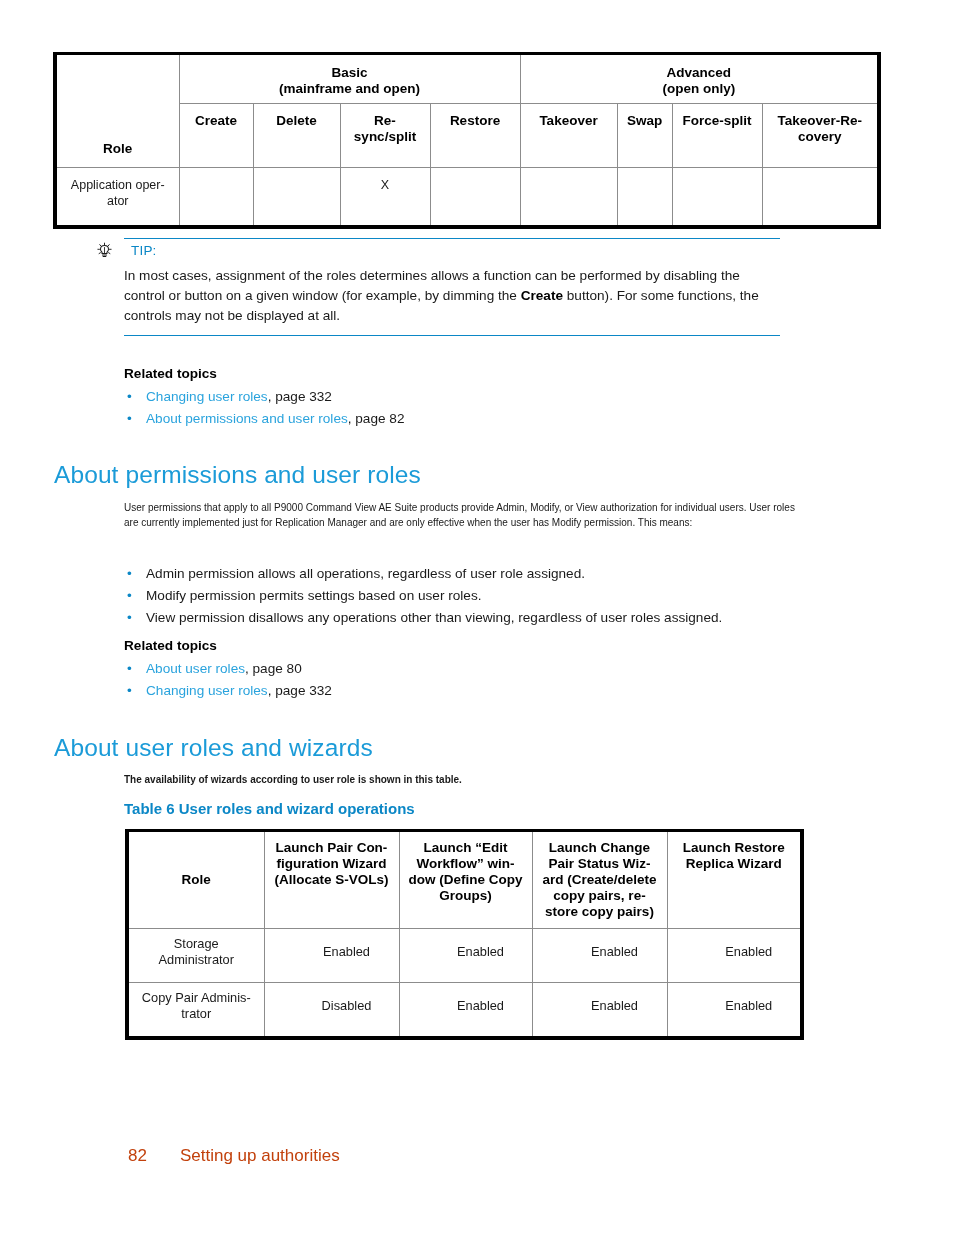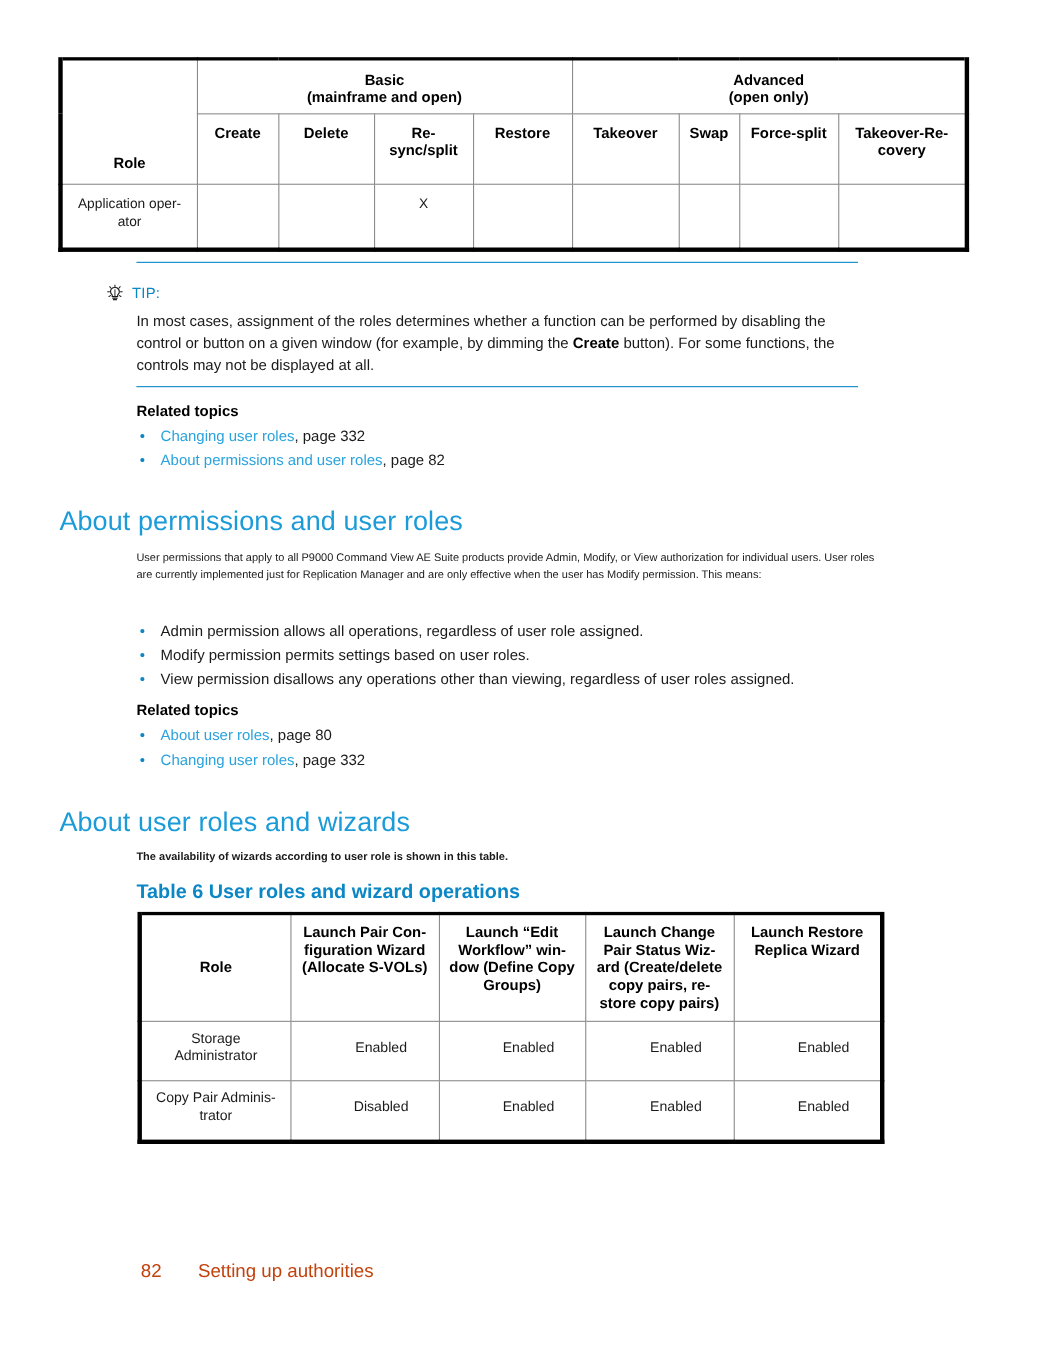--- a/index.html
+++ b/index.html
@@ -90,22 +90,22 @@
   }
   .tip-rule {
     height: 0;
     border-top: 1.6px solid #0b87c6;
     margin-left: 28px;
     width: 656px;
   }
   .tip-head-row {
     display: flex;
     align-items: center;
-    gap: 7px;
-    margin-top: 19px;
+    gap: 18px;
+    margin-top: 3px;
     margin-left: 0px;
   }
   .tip-icon {
     width: 17px;
     height: 17px;
     flex: 0 0 auto;
     display: block;
   }
   .tip-label {
     color: #0b87c6;
@@ -166,21 +166,21 @@
   p.body-para {
     margin: 0;
     font-size: 10px;
     line-height: 1.52;
     color: #1a1a1a;
   }
 
   .table-caption {
     color: #0b87c6;
     font-weight: bold;
-    font-size: 18px;
+    font-size: 15px;
   }
 
   
   #related-1 { position: absolute; left: 124px; top: 366px; width: 660px; }
   #related-1 .rel-head { margin-bottom: 5px; }
 
   #sec-permissions-title { position: absolute; left: 54px; top: 463px; }
   #sec-permissions-body  { position: absolute; left: 124px; top: 500px; width: 680px; }
   #permissions-list      { position: absolute; left: 124px; top: 563px; width: 690px; }
   #related-2             { position: absolute; left: 124px; top: 638px; width: 660px; }
@@ -289,21 +289,21 @@
         </g>
         <path d="M10 4.0 C7.1 4.0 5.3 6.0 5.3 8.4 C5.3 10.2 6.4 11.2 7.1 12.1 L7.1 13.6 L12.9 13.6 L12.9 12.1 C13.6 11.2 14.7 10.2 14.7 8.4 C14.7 6.0 12.9 4.0 10 4.0 Z" fill="none" stroke="#1a1a1a" stroke-width="1.2"></path>
         <line x1="7.6" y1="15.3" x2="12.4" y2="15.3" stroke="#1a1a1a" stroke-width="1.3" stroke-linecap="round"></line>
         <line x1="8.4" y1="17.0" x2="11.6" y2="17.0" stroke="#1a1a1a" stroke-width="1.3" stroke-linecap="round"></line>
         <line x1="10" y1="6.0" x2="10" y2="13.4" stroke="#1a1a1a" stroke-width="1"></line>
       </svg>
       <span class="tip-label">TIP:</span>
     </div>
 
     <div class="tip-body">
-      <span>In most cases, assignment of the roles determines whether a function can be performed by disabling the control or button on a given window (for example, by dimming the </span><b>Create</b><span> button). For some functions, the controls may not be displayed at all.</span>
+      <span>In most cases, assignment of the roles determines allows a function can be performed by disabling the control or button on a given window (for example, by dimming the </span><b>Create</b><span> button). For some functions, the controls may not be displayed at all.</span>
     </div>
 
     <div class="tip-rule"></div>
   </div>
 
   <div id="related-1">
     <div class="rel-head">Related topics</div>
     <ul class="doc-list">
       <li>
         <span class="bullet">•</span>

